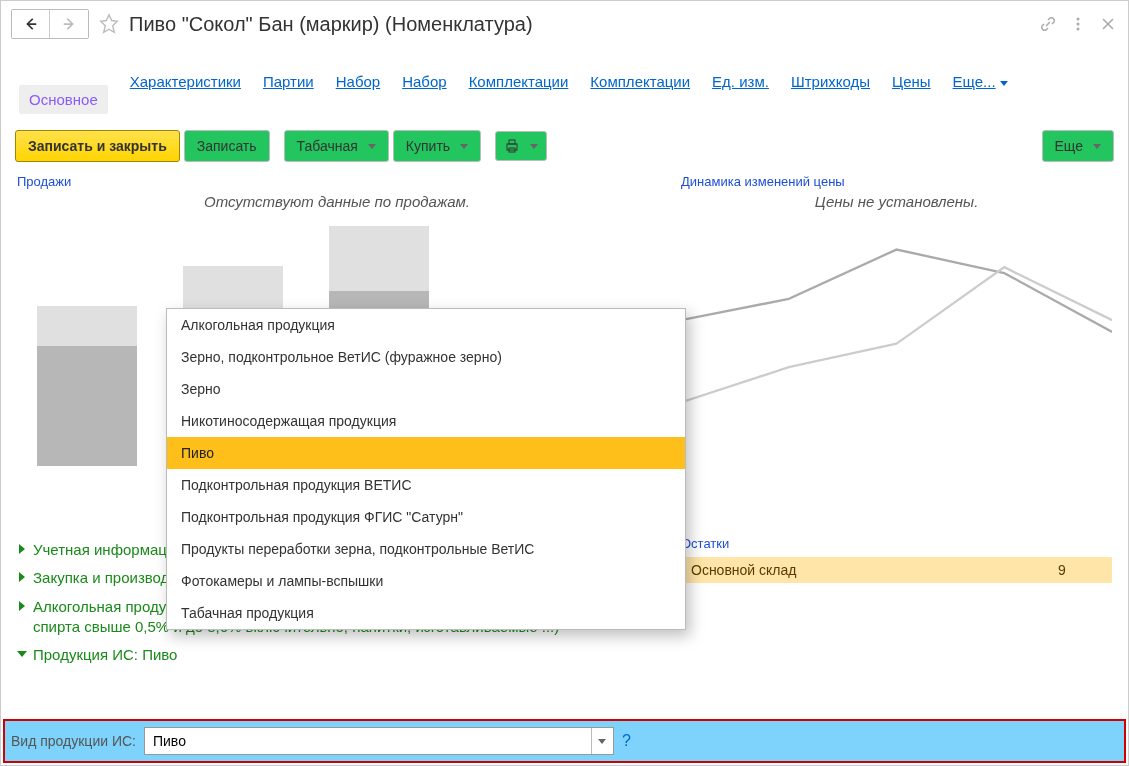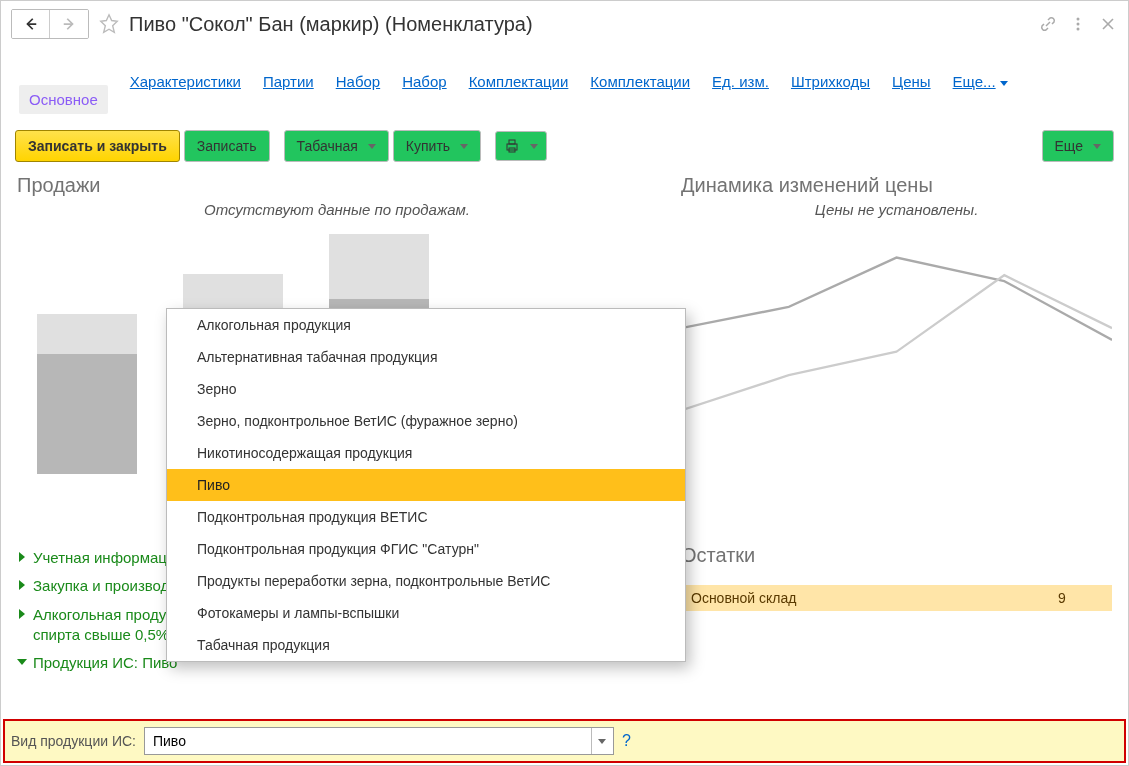--- a/index.html
+++ b/index.html
@@ -132,22 +132,22 @@
 
   
   .main {
     display:flex;
     padding: 0 16px;
     gap: 24px;
   }
   .col-left { flex: 0 0 640px; }
   .col-right { flex: 1; }
   .section-title {
-    color:#737373;
-    font-size:20px;
+    color:#1d4ed8;
+    font-size:13px;
     margin-bottom:4px;
   }
   .muted-center {
     text-align:center;
     font-style:italic;
     color:#555;
     font-size:15px;
     margin: 4px 0 16px 0;
   }
 
@@ -214,21 +214,21 @@
     width:0;height:0;
     border-left:5px solid transparent;
     border-right:5px solid transparent;
     border-top:6px solid #1a8a1a;
   }
   .group-row span { line-height:1.35; }
 
   
   .balances-table {
     width:100%;
-    margin-top:18px;
+    margin-top:6px;
   }
   .balance-row {
     display:flex;
     background:#ffe5a8;
     padding:5px 10px;
     font-size:14px;
     color:#5a3a00;
   }
   .balance-row .wh { flex:1; }
   .balance-row .qty { width:80px; text-align:center; }
@@ -239,40 +239,40 @@
     left:165px;
     top:307px;
     width:520px;
     background:#fff;
     border:1px solid #bbb;
     box-shadow: 4px 6px 14px rgba(0,0,0,0.25);
     z-index:50;
     font-size:14px;
   }
   .dropdown .opt {
-    padding: 8px 30px;
+    padding: 8px 14px;
     cursor:pointer;
   }
   .dropdown .opt.selected {
     background:#ffbf1a;
     color:#222;
   }
 
   
   .bottom {
     position:absolute;
     left:2px;
     right:2px;
     bottom:2px;
     display:flex;
     align-items:center;
     gap:8px;
     padding:6px 4px;
     border:2px solid #d00000;
-    background:#fef9c3;
+    background:#7dd3fc;
   }
   .bottom .label { color:#555; font-size:14px; padding-left:2px;}
   .bottom .field {
     flex:0 0 470px;
     display:flex;
     border:1px solid #999;
     height:28px;
     background:#fff;
   }
   .bottom .field input {
@@ -439,23 +439,22 @@
         <div class="balance-row">
           <div class="wh">Основной склад</div>
           <div class="qty">9</div>
         </div>
       </div>
     </div>
   </div>
 
   <div class="dropdown">
     <div class="opt">Алкогольная продукция</div>
-    <div class="opt">Альтернативная табачная продукция</div>
+    <div class="opt">Зерно, подконтрольное  ВетИС (фуражное зерно)</div>
     <div class="opt">Зерно</div>
-    <div class="opt">Зерно, подконтрольное  ВетИС (фуражное зерно)</div>
     <div class="opt">Никотиносодержащая продукция</div>
     <div class="opt selected">Пиво</div>
     <div class="opt">Подконтрольная продукция ВЕТИС</div>
     <div class="opt">Подконтрольная продукция ФГИС "Сатурн"</div>
     <div class="opt">Продукты переработки зерна, подконтрольные ВетИС</div>
     <div class="opt">Фотокамеры и лампы-вспышки</div>
     <div class="opt">Табачная продукция</div>
   </div>
 
   <div class="bottom">

